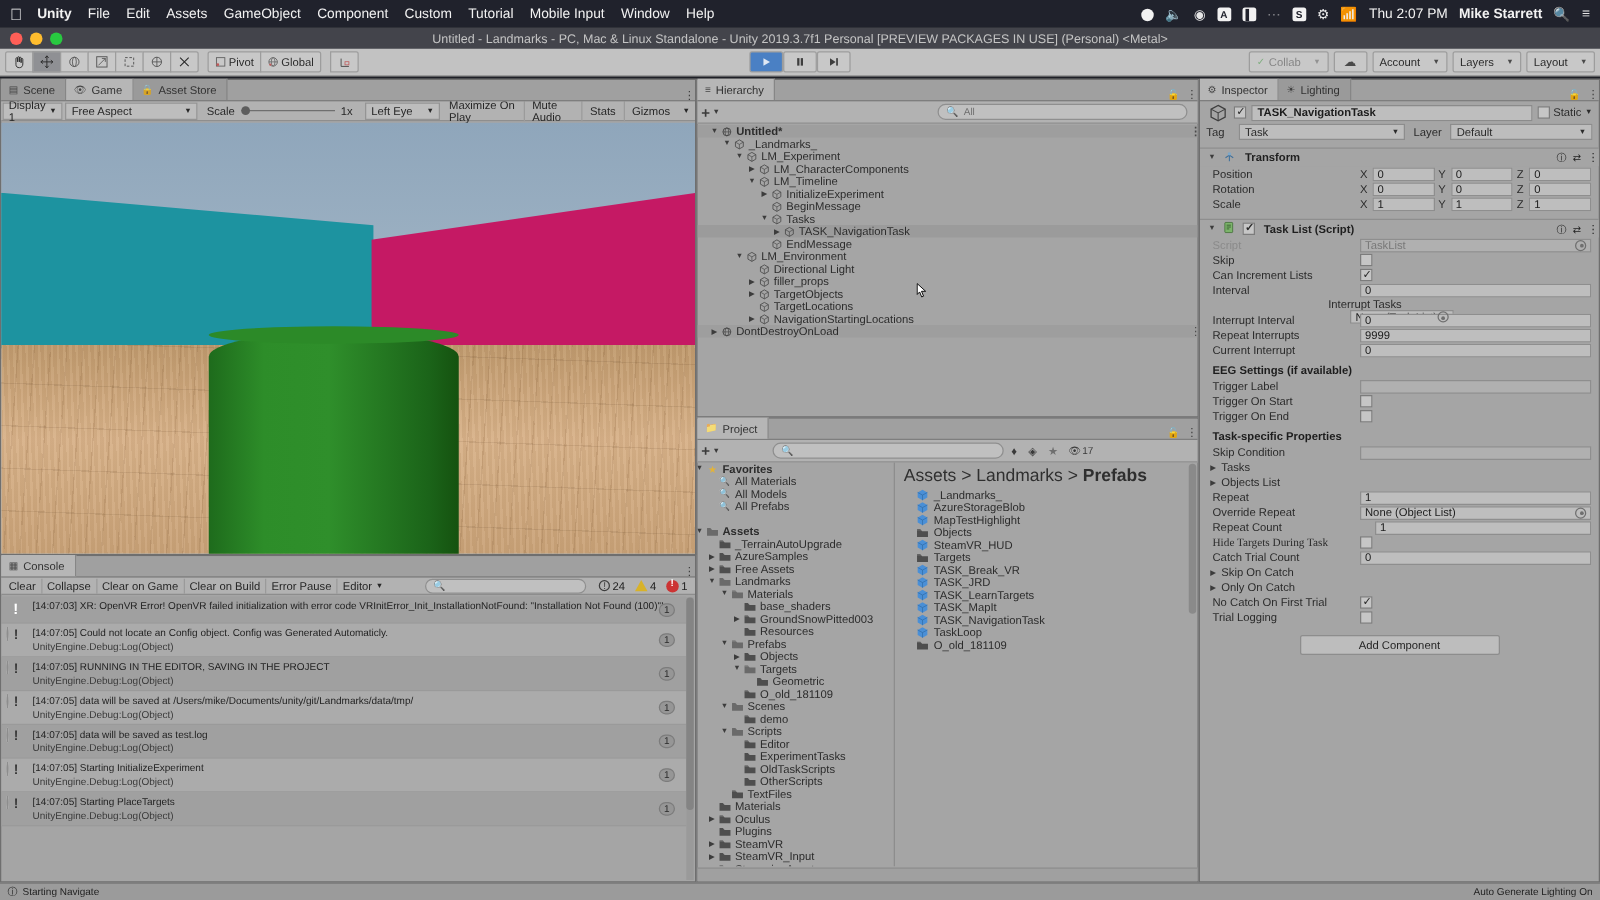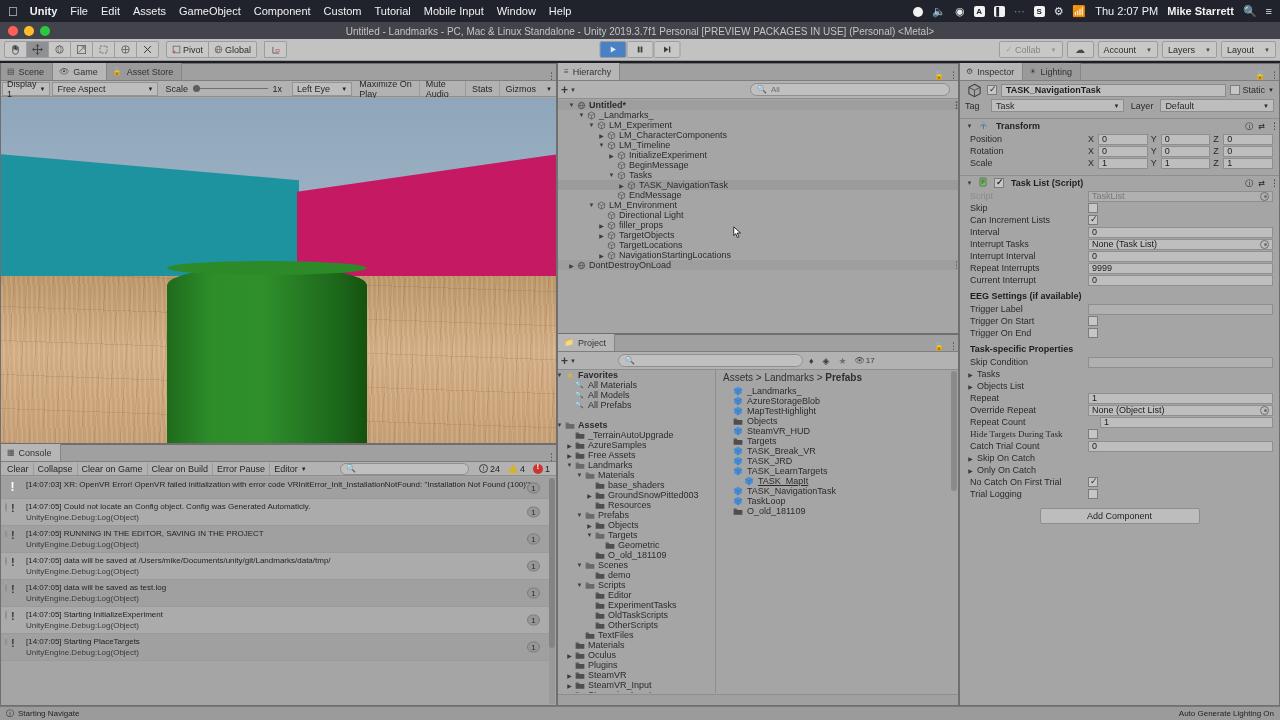--- a/index.html
+++ b/index.html
@@ -160,21 +160,21 @@
   .hkeb { margin-left:auto; padding-right:6px; color:#4a4a4a; }
 
   
   #project { left:557px; top:334px; width:402px; height:372px; }
   #proj-left { position:absolute; left:0; top:35px; width:158px; bottom:12px; overflow:hidden;
                border-right:1px solid #8d8d8d;}
   #proj-right { position:absolute; left:159px; top:35px; right:9px; bottom:12px; overflow:hidden; }
   .prow { height:10px; display:flex; align-items:center; font-size:9px; color:#2c2c2c; white-space:nowrap;}
   .star { color:#e2b33b; font-size:8px; }
   .magnifier { font-size:7px; color:#4b4b4b; }
-  .breadcrumb { font-size:10px; color:#2f2f2f; padding:2px 0 3px 6px; }
+  .breadcrumb { font-size:14px; color:#2f2f2f; padding:2px 0 3px 6px; }
   .breadcrumb b { font-weight:bold; }
   .vsb { position:absolute; right:1px; top:36px; bottom:14px; width:6px; }
   .vsb i { position:absolute; left:0; width:6px; background:#8a8a8a; border-radius:3px; display:block;}
 
   
   #inspector { left:959px; top:63px; width:321px; height:643px; background:#a5a5a5; }
   .ins-head { display:flex; align-items:center; height:15px; gap:4px; padding:3px 5px 0 5px;}
   .ck { width:10px;height:10px; background:#c6c6c6; border:1px solid #7c7c7c; display:inline-block;
         position:relative; flex:none;}
   .ck.on::after { content:"✓"; position:absolute; left:1px; top:-2px; font-size:9px; color:#2a2a2a; }
@@ -1090,21 +1090,21 @@
         </div>
         <div class="prow" style="padding-left: 14px;">
           <span style="width: 13px; display: flex; align-items: center; justify-content: center; flex: 0 0 auto;">
             <svg width="10" height="10" viewBox="0 0 16 16">
               <path d="M8 1.3L14.2 4.7v6.6L8 14.7 1.8 11.3V4.7z" fill="#4a8fd6"></path>
               <path d="M1.8 4.7L8 8.1l6.2-3.4M8 8.1v6.6" stroke="#2f6ca8" stroke-width=".9" fill="none"></path>
             </svg>
           </span>
           <span style="padding-left: 3px;">TASK_LearnTargets</span>
         </div>
-        <div class="prow" style="padding-left: 25px; text-decoration: underline;">
+        <div class="prow" style="padding-left: 14px;">
           <span style="width: 13px; display: flex; align-items: center; justify-content: center; flex: 0 0 auto;">
             <svg width="10" height="10" viewBox="0 0 16 16">
               <path d="M8 1.3L14.2 4.7v6.6L8 14.7 1.8 11.3V4.7z" fill="#4a8fd6"></path>
               <path d="M1.8 4.7L8 8.1l6.2-3.4M8 8.1v6.6" stroke="#2f6ca8" stroke-width=".9" fill="none"></path>
             </svg>
           </span>
           <span style="padding-left: 3px;">TASK_MapIt</span>
         </div>
         <div class="prow" style="padding-left: 14px;">
           <span style="width: 13px; display: flex; align-items: center; justify-content: center; flex: 0 0 auto;">
@@ -1274,21 +1274,21 @@
         <span class="pval">
           <span class="ck on"></span>
         </span>
       </div>
       <div class="prow2" style="height: 12px;">
         <span class="plabel">Interval</span>
         <span class="pval">
           <span class="field">0</span>
         </span>
       </div>
-      <div class="prow2" style="height: 12px;">
+      <div class="prow2" style="height: 12px; flex-direction: column;">
         <span class="plabel">Interrupt Tasks</span>
         <span class="pval">
           <span class="field objref">
             <span>None (Task List)</span>
             <span class="circlebtn"></span>
           </span>
         </span>
       </div>
       <div class="prow2" style="height: 12px;">
         <span class="plabel">Interrupt Interval</span>

